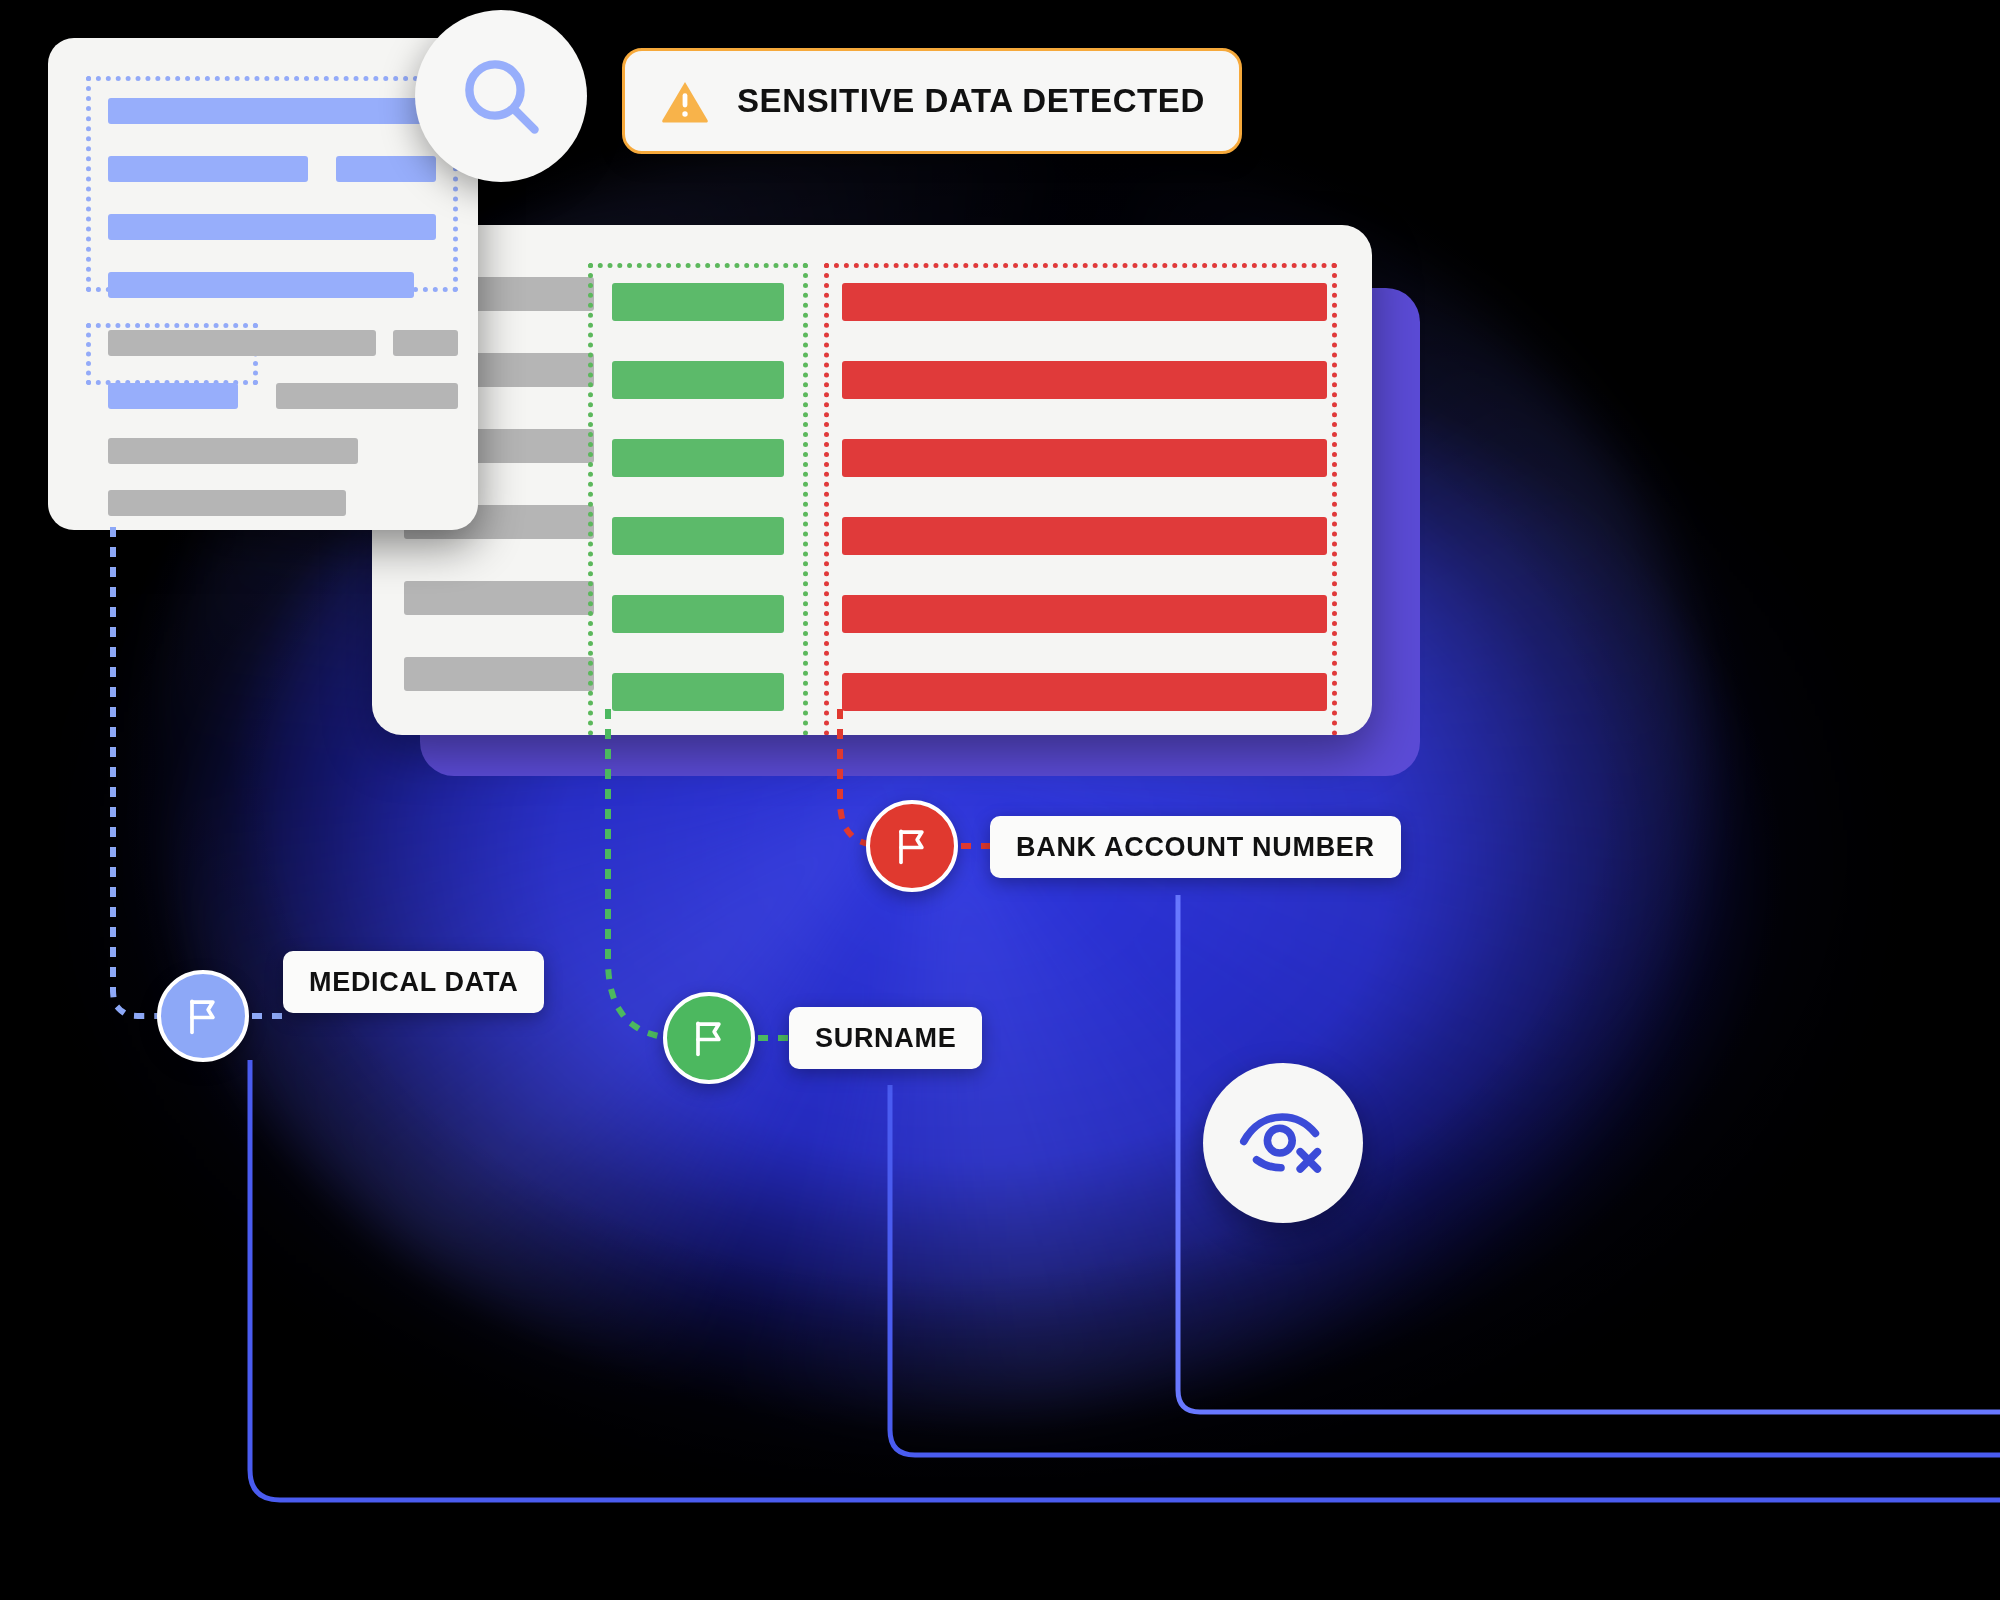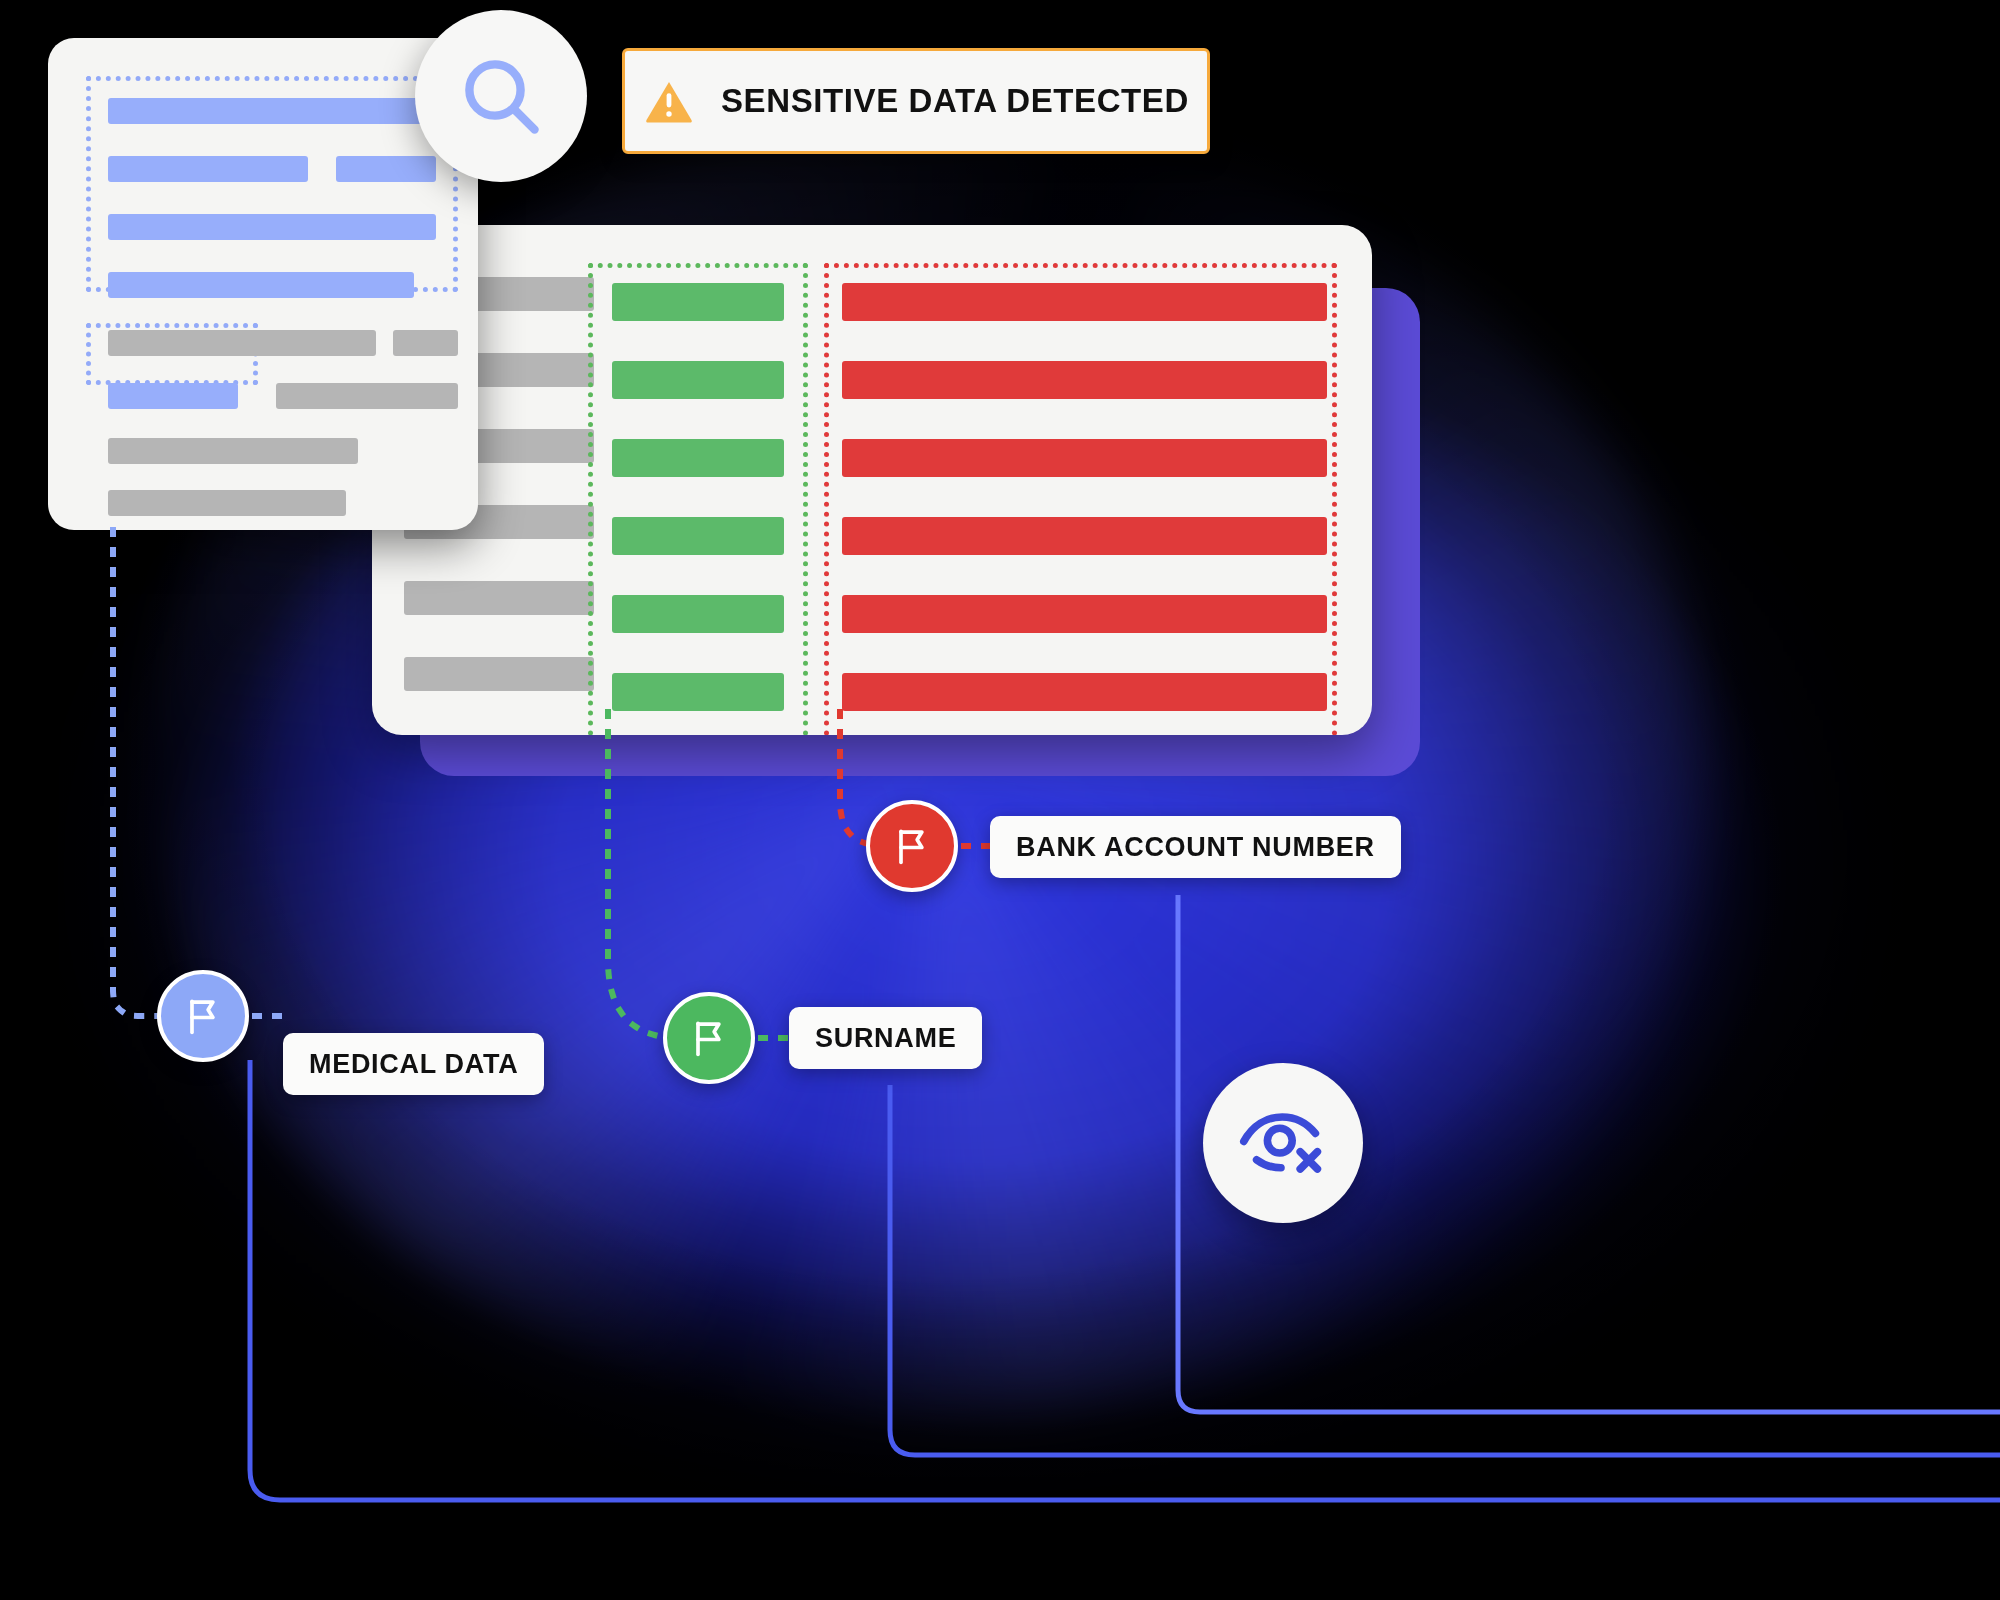--- a/index.html
+++ b/index.html
@@ -104,22 +104,22 @@
   .eyeoff {
     position: absolute; left: 1203px; top: 1063px; width: 160px; height: 160px;
     background: #f7f7f6; border-radius: 50%;
     box-shadow: 0 10px 30px rgba(0,0,0,.35);
     display: flex; align-items: center; justify-content: center;
   }
 
   
   .alert-pill {
     position: absolute; left: 622px; top: 48px; height: 106px;
-    background: #f7f7f6; border: 3px solid #f6a93b; border-radius: 6px;
-    display: flex; align-items: center; gap: 26px; padding: 0 18px;
+    background: #f7f7f6; border: 3px solid #f6a93b; border-radius: 20px;
+    display: flex; align-items: center; gap: 26px; padding: 0 34px;
     box-shadow: 0 6px 22px rgba(0,0,0,.28);
   }
   .alert-pill .label {
     font-size: 33px; font-weight: 700; letter-spacing: .6px; color: #111; white-space: nowrap;
   }
 
   
   .flag-node {
     position: absolute; width: 92px; height: 92px; border-radius: 50%;
     display: flex; align-items: center; justify-content: center;
@@ -244,21 +244,21 @@
     <path d="M840 712 L840 800 Q840 845 880 845" fill="none" stroke="#e0392f" stroke-width="6" stroke-linecap="square" stroke-dasharray="4 16"></path>
   </svg>
 
   <div class="flag-node blue" style="left:157px; top:970px;">
     <svg width="44" height="44" viewBox="0 0 24 24" fill="none" stroke="#ffffff" stroke-width="2" stroke-linecap="round" stroke-linejoin="round">
       <path d="M6 21 V4"></path>
       <path d="M6 4.4 H17.4 L14.8 8.6 L17.4 12.8 H6"></path>
     </svg>
   </div>
   <div class="hdots blue" style="left:252px; top:1013px; width:32px;"></div>
-  <div class="tag" style="left:283px; top:1033px;">
+  <div class="tag" style="left:283px; top:951px;">
     <span class="label">MEDICAL DATA</span>
   </div>
 
   <div class="flag-node green" style="left:663px; top:992px;">
     <svg width="44" height="44" viewBox="0 0 24 24" fill="none" stroke="#ffffff" stroke-width="2" stroke-linecap="round" stroke-linejoin="round">
       <path d="M6 21 V4"></path>
       <path d="M6 4.4 H17.4 L14.8 8.6 L17.4 12.8 H6"></path>
     </svg>
   </div>
   <div class="hdots green" style="left:758px; top:1035px; width:32px;"></div>

